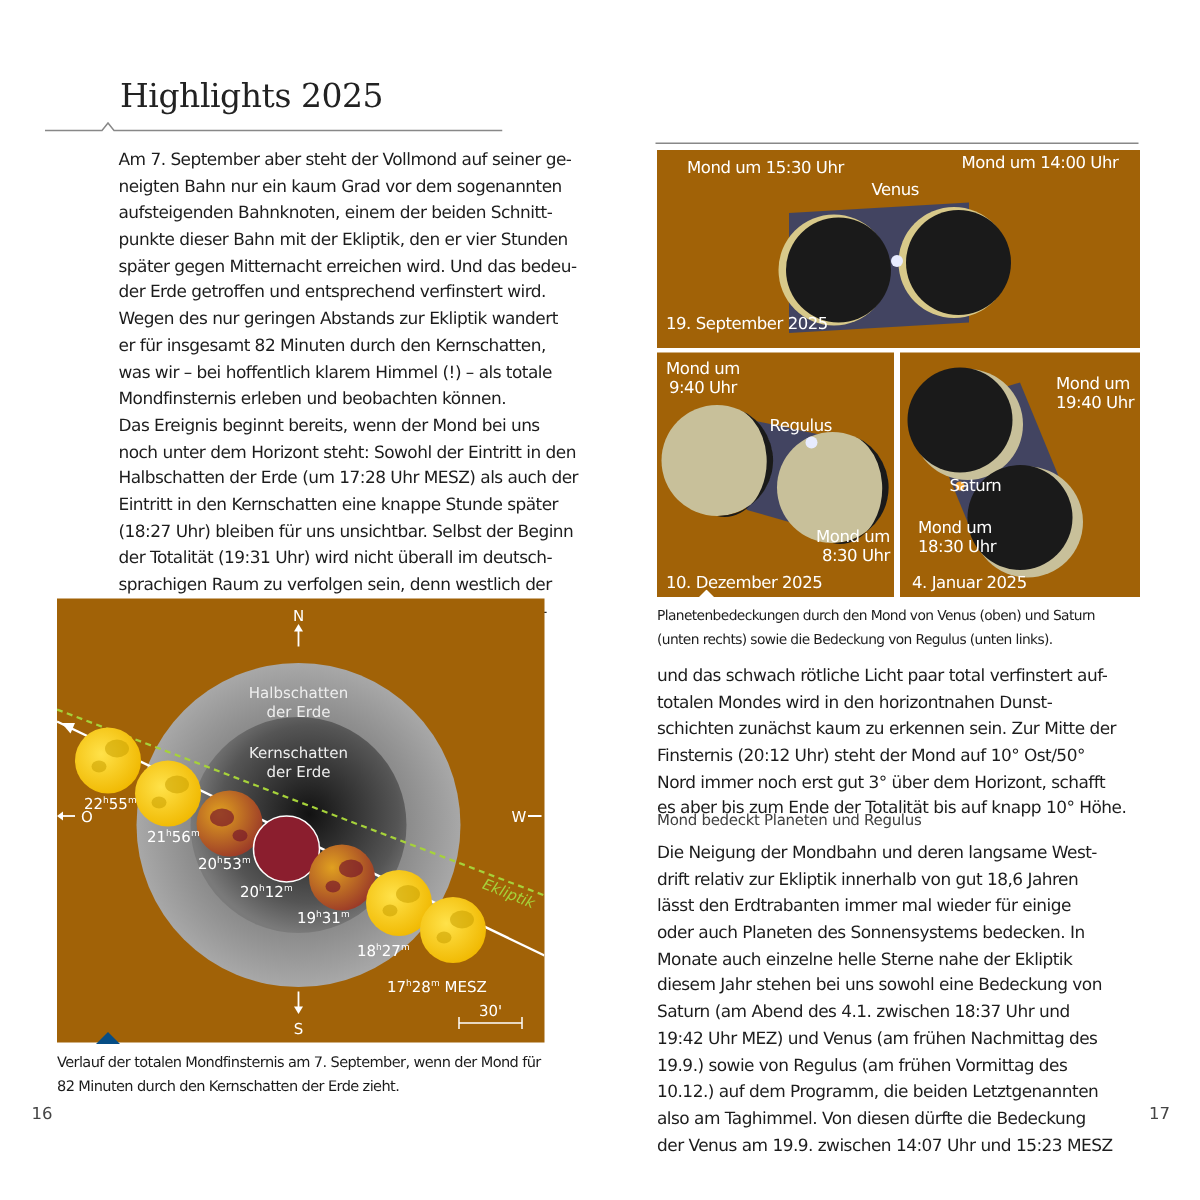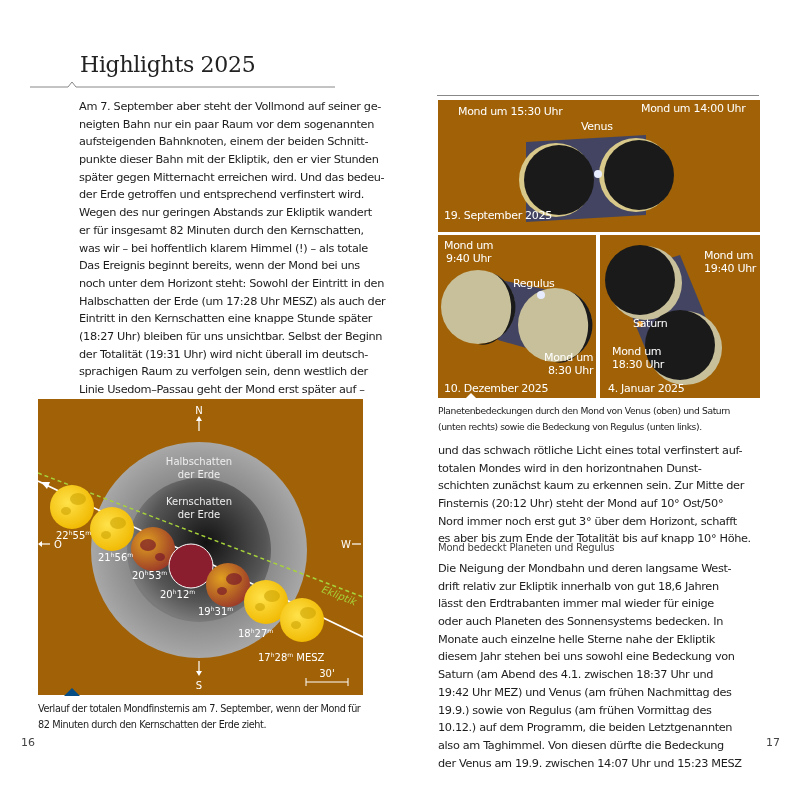--- a/index.html
+++ b/index.html
@@ -19,28 +19,29 @@
 </head>
 <body>
 
 <div class="abs page-title">Highlights 2025</div>
 <svg class="abs" style="left:30px;top:80px" width="305" height="10">
   <polyline points="0,7 38,7 42,2 46,7 305,7" fill="none" stroke="#888" stroke-width="1"></polyline>
 </svg>
 
 <div class="abs body-text" style="left:79px;top:98px">
   <div>Am 7. September aber steht der Vollmond auf seiner ge-</div>
-  <div>neigten Bahn nur ein paar Raum vor dem sogenannten</div>
+  <div>neigten Bahn nur ein kaum Grad vor dem sogenannten</div>
   <div>aufsteigenden Bahnknoten, einem der beiden Schnitt-</div>
   <div>punkte dieser Bahn mit der Ekliptik, den er vier Stunden</div>
   <div>später gegen Mitternacht erreichen wird. Und das bedeu-</div>
   <div>der Erde getroffen und entsprechend verfinstert wird.</div>
   <div>Wegen des nur geringen Abstands zur Ekliptik wandert</div>
   <div>er für insgesamt 82 Minuten durch den Kernschatten,</div>
   <div>was wir – bei hoffentlich klarem Himmel (!) – als totale</div>
+  <div>Mondfinsternis erleben und beobachten können.</div>
   <div>Das Ereignis beginnt bereits, wenn der Mond bei uns</div>
   <div>noch unter dem Horizont steht: Sowohl der Eintritt in den</div>
   <div>Halbschatten der Erde (um 17:28 Uhr MESZ) als auch der</div>
   <div>Eintritt in den Kernschatten eine knappe Stunde später</div>
   <div>(18:27 Uhr) bleiben für uns unsichtbar. Selbst der Beginn</div>
   <div>der Totalität (19:31 Uhr) wird nicht überall im deutsch-</div>
   <div>sprachigen Raum zu verfolgen sein, denn westlich der</div>
   <div>Linie Usedom–Passau geht der Mond erst später auf –</div>
 </div>
 
@@ -206,21 +207,21 @@
 <svg class="abs" style="left:465px;top:393px" width="12" height="6">
     <polygon points="0,6 6,0 12,6" fill="#fff"></polygon>
   </svg>
 
 <div class="abs caption" style="left:438px;top:403px;font-size:9.2px">
   <div>Planetenbedeckungen durch den Mond von Venus (oben) und Saturn</div>
   <div>(unten rechts) sowie die Bedeckung von Regulus (unten links).</div>
 </div>
 
 <div class="abs body-text" style="left:438px;top:442px">
-  <div>und das schwach rötliche Licht eines total verfinstert auf-</div>
+  <div>und das schwach rötliche Licht paar total verfinstert auf-</div>
   <div>totalen Mondes wird in den horizontnahen Dunst-</div>
   <div>schichten zunächst kaum zu erkennen sein. Zur Mitte der</div>
   <div>Finsternis (20:12 Uhr) steht der Mond auf 10° Ost/50°</div>
   <div>Nord immer noch erst gut 3° über dem Horizont, schafft</div>
   <div>es aber bis zum Ende der Totalität bis auf knapp 10° Höhe.</div>
 </div>
 
 <div class="abs heading2" style="left:438px;top:542px">Mond bedeckt Planeten und Regulus</div>
 
 <div class="abs body-text" style="left:438px;top:560px">

